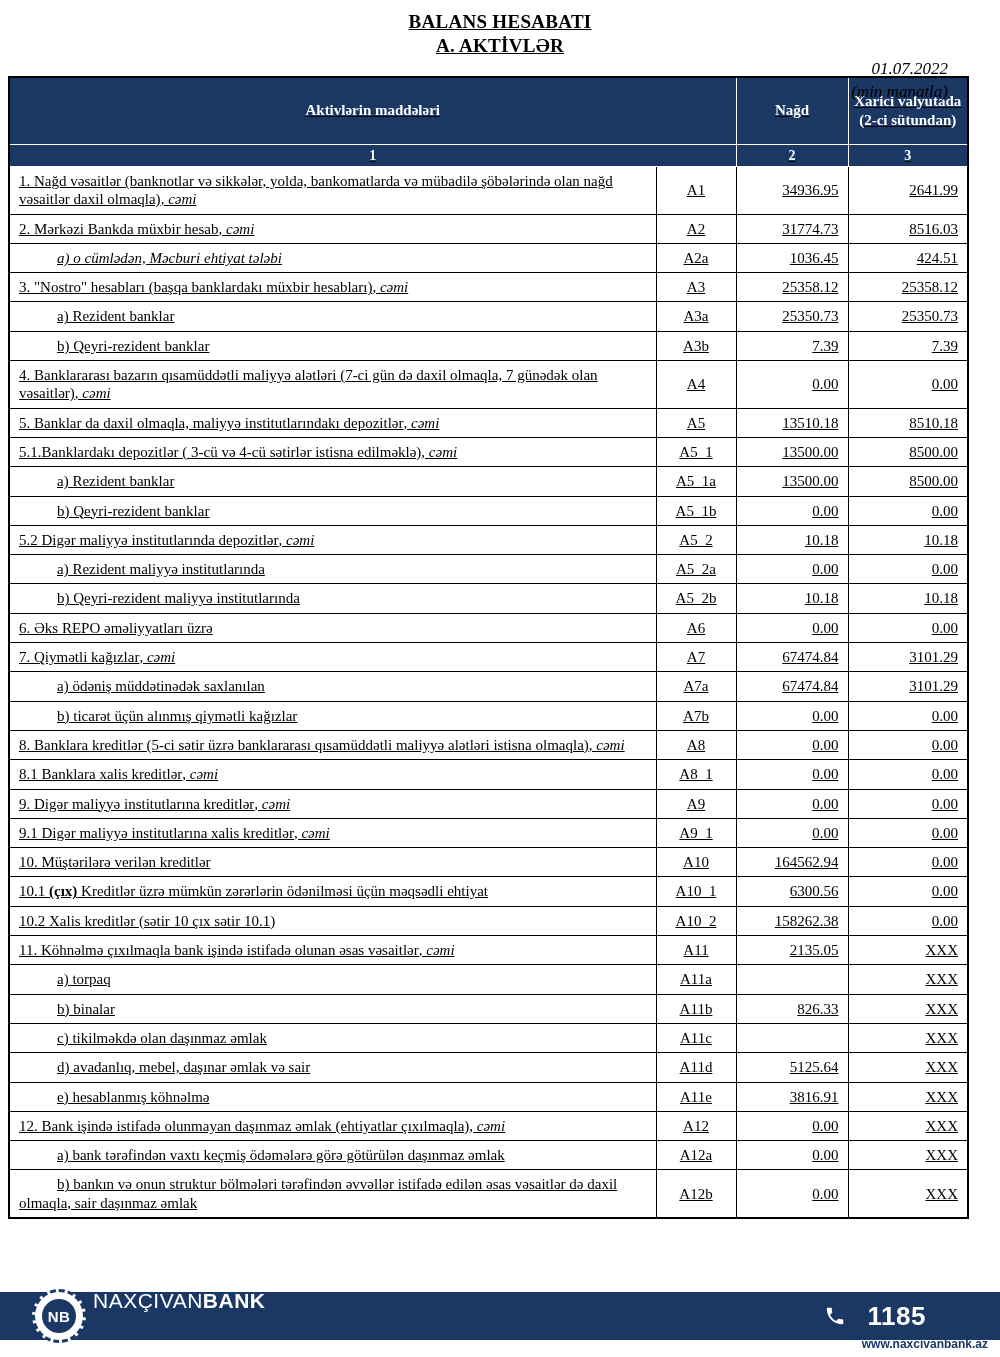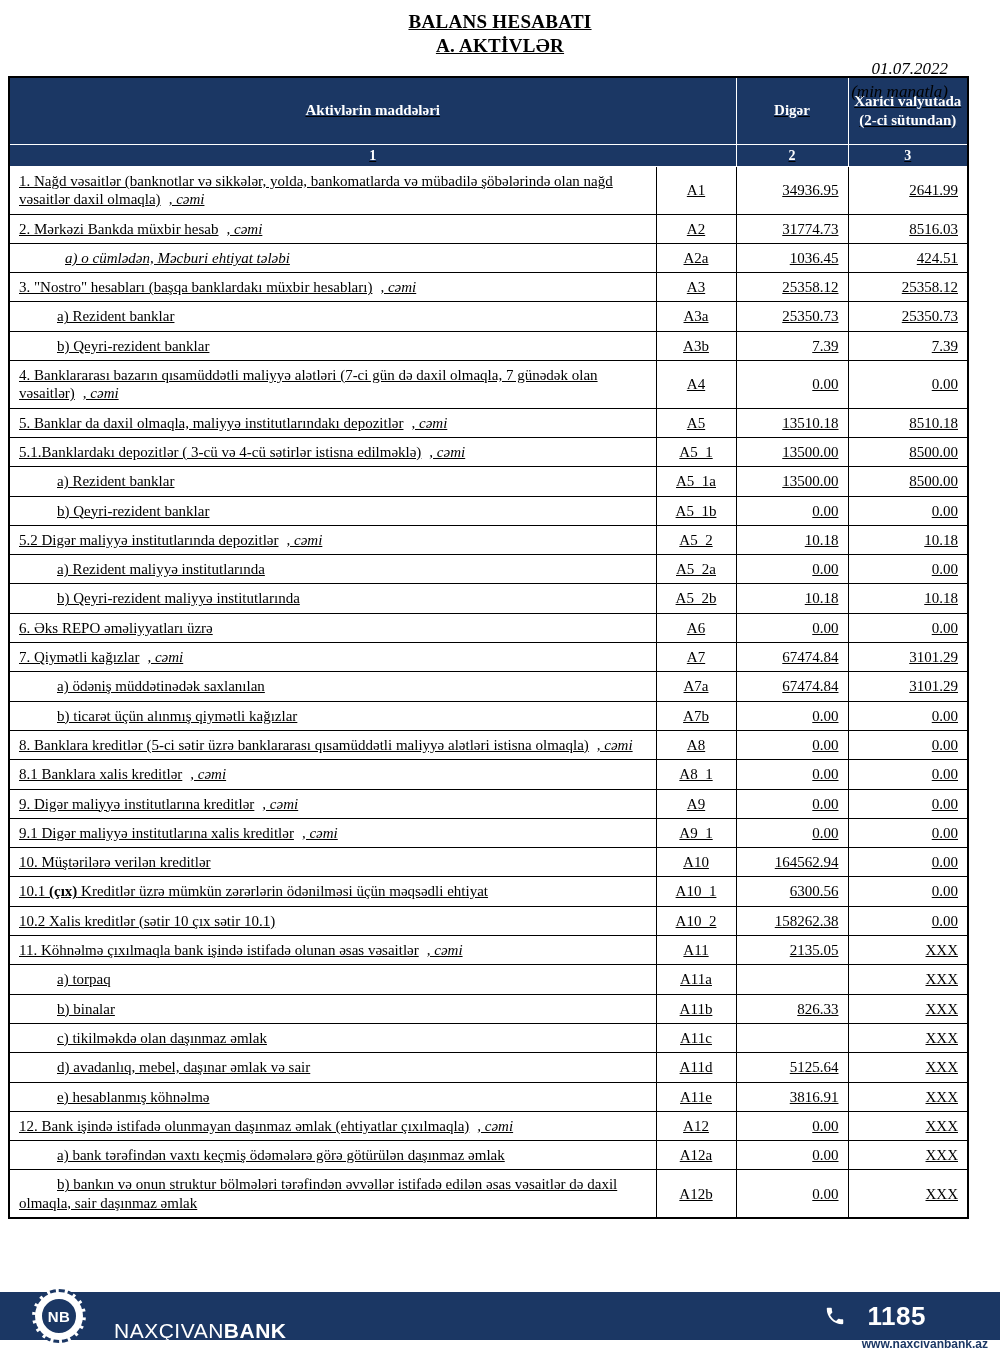--- a/index.html
+++ b/index.html
@@ -22,30 +22,30 @@
   thead tr.hdr th { height:58px; }
   thead tr.nums th { height:16px; padding:2px; font-size:14px; }
   tbody td {
     border:1px solid #000; font-size:15px; line-height:1.22;
     padding:5px 6px; vertical-align:middle; background:#fff;
   }
   td.c-label { text-align:left; padding-left:9px; }
   td.c-label.ind { text-indent:38px; }
   td.c-code { text-align:center; }
   td.c-num  { text-align:right; padding-right:9px; }
-  .it { font-style:italic;margin-left:8px; }
+  .it { font-style:italic; }
   .bd { font-weight:bold;margin-top:39px; }
   
   .footer {
     position:absolute; left:0; top:1292px; width:1000px; height:48px;
     background:var(--navy,#1b3764); display:flex; align-items:center; justify-content:space-between;
     padding:0 74px 0 32px; box-sizing:border-box; overflow:visible;
     font-family:"Liberation Sans", sans-serif;
   }
-  .logo-wrap { display:flex; align-items:flex-end; gap:28px; }
+  .logo-wrap { display:flex; align-items:flex-start; gap:7px; }
   .gear {
     width:54px; height:54px; border-radius:50%; background:#fff;
     border:3px dashed var(--navy,#1b3764); box-sizing:border-box;
     display:flex; align-items:center; justify-content:center; flex:0 0 auto;
   }
   .gear-inner {
     width:38px; height:38px; border-radius:50%; background:var(--navy,#1b3764);
     color:#fff; font-weight:bold; font-size:15px; display:flex; align-items:center; justify-content:center;
     border:2px solid #fff; box-sizing:border-box; letter-spacing:.5px;
   }
@@ -79,21 +79,21 @@
   <table class="tbl">
     <colgroup>
         <col class="c1">
         <col class="c2">
         <col class="c3">
         <col class="c4">
       </colgroup>
     <thead>
       <tr class="hdr">
         <th colspan="2">Aktivlərin maddələri</th>
-        <th>Digər</th>
+        <th>Nağd</th>
         <th>Xarici valyutada (2-ci sütundan)</th>
       </tr>
       <tr class="nums">
         <th colspan="2">1</th>
         <th>2</th>
         <th>3</th>
       </tr>
     </thead>
     <tbody id="rows-body">
         <tr>

